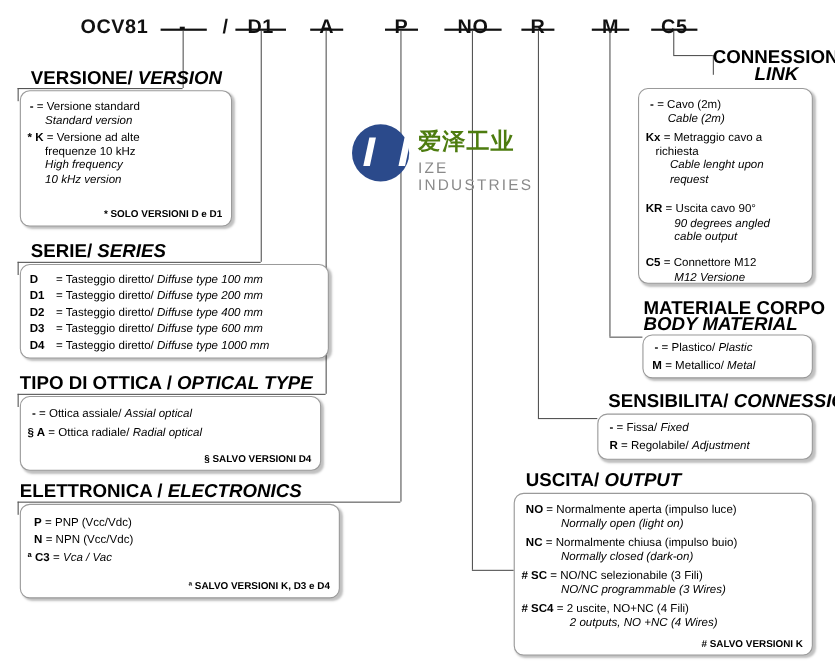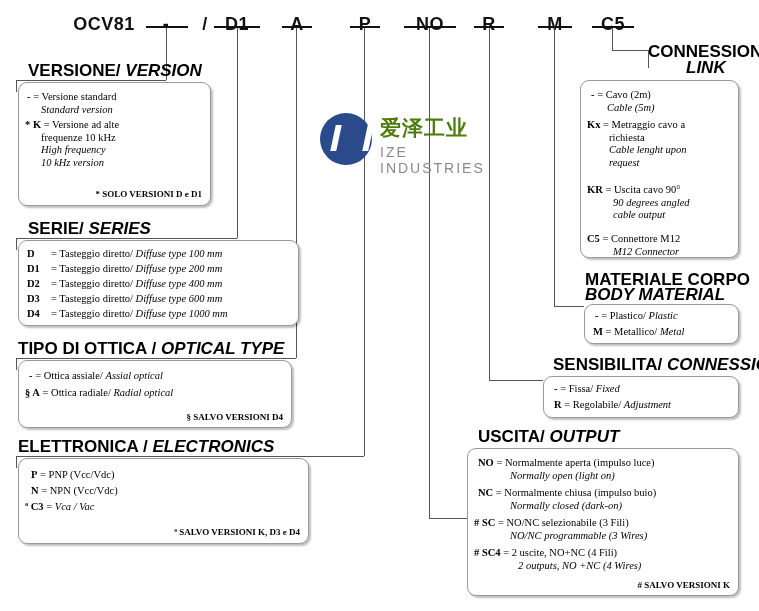--- a/index.html
+++ b/index.html
@@ -61,21 +61,21 @@
     white-space:nowrap;
   }
   .rowtxt b{font-weight:bold;}
   .rowtxt i{font-style:italic;}
   .foot{
     font-size:9px;
     font-weight:bold;
     text-align:right;
     white-space:nowrap;
   }
-  .cell{position:absolute;font-family:Liberation Serif, serif;}
+  .cell{position:absolute;}
   
   .wm{
     position:absolute;
     left:312px;top:108px;
     width:200px;height:70px;
     pointer-events:none;
   }
   .wm-circle{
     position:absolute;left:8px;top:5px;width:52px;height:52px;
     border-radius:50%;
@@ -264,36 +264,36 @@
     <b>M</b> = <span>Metallico/</span> <i>Metal</i>
   </div>
 </div>
 
 <div class="hdr" style="left:648px;top:44px;line-height:16px;text-align:left;">
   <span>CONNESSIONE</span><br><span class="it" style="margin-left:38px;display:inline-block;">LINK</span>
 </div>
 <div class="box" style="left:580px;top:80px;width:159px;height:178px;">
   <div class="cell rowtxt" style="left:10px;top:8px;">
     <b>-</b> = <span>Cavo  (2m)</span><br>
-    <i style="margin-left:16px;display:inline-block;">Cable  (5m)</i>
+    <i style="margin-left:16px;display:inline-block;">Cable  (2m)</i>
   </div>
   <div class="cell rowtxt" style="left:6px;top:38px;">
     <b>Kx</b> = <span>Metraggio cavo a</span><br>
-    <span style="margin-left:22px;display:inline-block;">richiesta</span><br>
+    <span style="margin-left:9px;display:inline-block;">richiesta</span><br>
     <i style="margin-left:22px;display:inline-block;">Cable lenght upon</i><br>
     <i style="margin-left:22px;display:inline-block;">request</i>
   </div>
   <div class="cell rowtxt" style="left:6px;top:103px;">
     <b>KR</b> = <span>Uscita cavo 90°</span><br>
     <i style="margin-left:26px;display:inline-block;">90 degrees angled</i><br>
     <i style="margin-left:26px;display:inline-block;">cable output</i>
   </div>
   <div class="cell rowtxt" style="left:6px;top:152px;">
     <b>C5</b> = <span>Connettore M12</span><br>
-    <i style="margin-left:26px;display:inline-block;">M12 Connector</i>
+    <i style="margin-left:26px;display:inline-block;">M12 Versione</i>
   </div>
 </div>
 
 <div class="wm">
   <div class="wm-circle"></div>
   <div class="wm-t1">爱泽工业</div>
   <div class="wm-t2">IZE INDUSTRIES</div>
 </div>
 
 </body></html>

